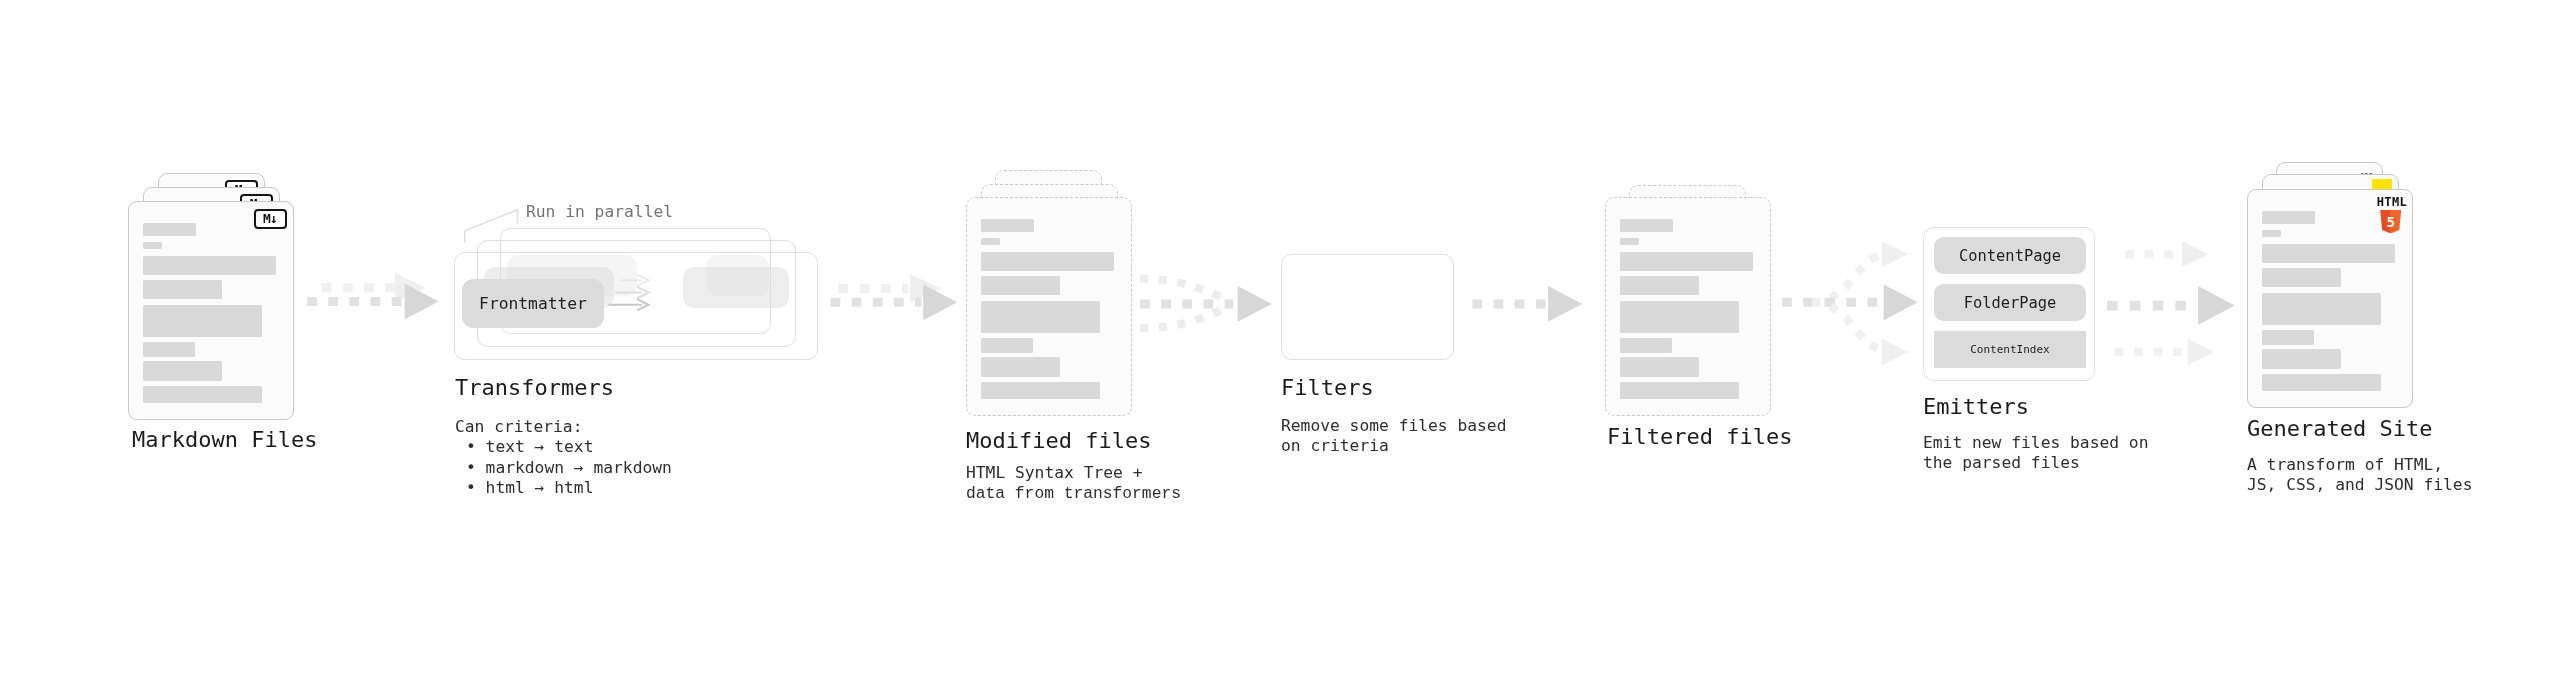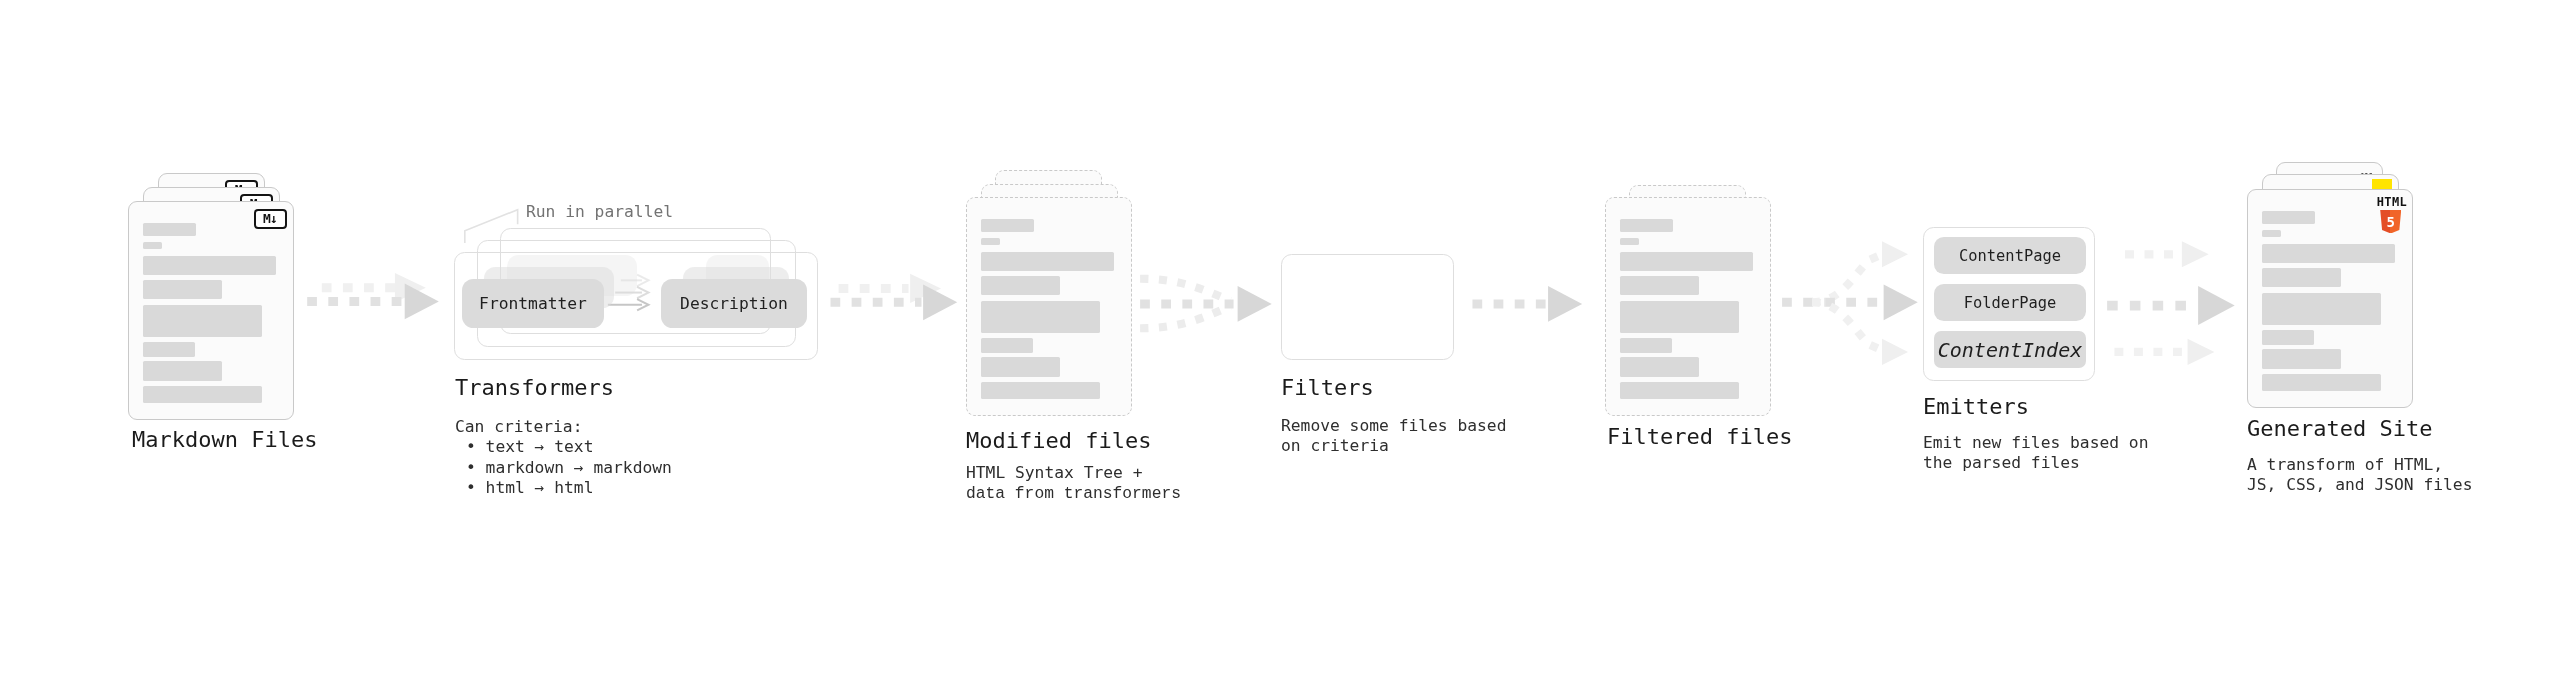--- a/index.html
+++ b/index.html
@@ -115,21 +115,20 @@
   <div class="pill ghost2" style="left:507px;top:255px;width:130px;height:41px;"></div>
   <div class="pill ghost2" style="left:706px;top:255px;width:63px;height:41px;"></div>
   <div class="pill ghost1" style="left:484px;top:267px;width:130px;height:41px;"></div>
   <div class="pill ghost1" style="left:683px;top:267px;width:106px;height:41px;"></div>
 
   <div class="obox" style="left:500px;top:228px;width:271px;height:106px;"></div>
   <div class="obox" style="left:477px;top:240px;width:319px;height:107px;"></div>
   <div class="obox" style="left:454px;top:252px;width:364px;height:108px;"></div>
 
   <div class="pill" style="left:462px;top:279px;width:142px;height:49px;align-items:center;"><span>Frontmatter</span></div>
-  <div class="pill" style="left:661px;top:279px;width:146px;height:49px;"><span>Description</span></div>
 
   <div class="callout-text" style="left:526px;top:202px;">Run in parallel</div>
 
   <div class="page back" style="left:158px;top:173px;width:107px;">
     <span class="mdbadge" style="right:5.7px;top:5.7px;">M↓</span>
   </div>
   <div class="page back" style="left:143px;top:187px;width:137px;">
     <span class="mdbadge" style="right:5.7px;top:5.7px;">M↓</span>
   </div>
   <div class="page" style="left:128px;top:201px;width:166px;height:219px;">
@@ -167,21 +166,21 @@
     <i class="bar" style="left:14px;top:78px;width:79px;height:18.7px"></i>
     <i class="bar" style="left:14px;top:103px;width:119px;height:32px"></i>
     <i class="bar" style="left:14px;top:140px;width:52px;height:15.4px"></i>
     <i class="bar" style="left:14px;top:159px;width:79px;height:19.5px"></i>
     <i class="bar" style="left:14px;top:184px;width:119px;height:17px"></i>
   </div>
 
   <div class="obox white" style="left:1923px;top:227px;width:172px;height:154px;"></div>
   <div class="pill" style="left:1934px;top:237px;width:152px;height:37px;border-radius:9.8px;font-size:15.4px;"><span>ContentPage</span></div>
   <div class="pill" style="left:1934px;top:284px;width:152px;height:37px;border-radius:9.8px;font-size:15.4px;"><span>FolderPage</span></div>
-  <div class="pill" style="left:1934px;top:331px;width:152px;height:37px;border-radius:7px;font-size:20px;font-style:italic;"><span>ContentIndex</span></div>
+  <div class="pill" style="left:1934px;top:331px;width:152px;height:37px;border-radius:0;font-size:11px;"><span>ContentIndex</span></div>
 
   <div class="page back" style="left:2276px;top:162px;width:107px;">
     <span class="cssbadge">
       <span class="word">CSS</span>
       <span class="ubar"></span>
     </span>
   </div>
   <div class="page back" style="left:2262px;top:174px;width:137px;">
     <span class="jsbadge"></span>
   </div>

